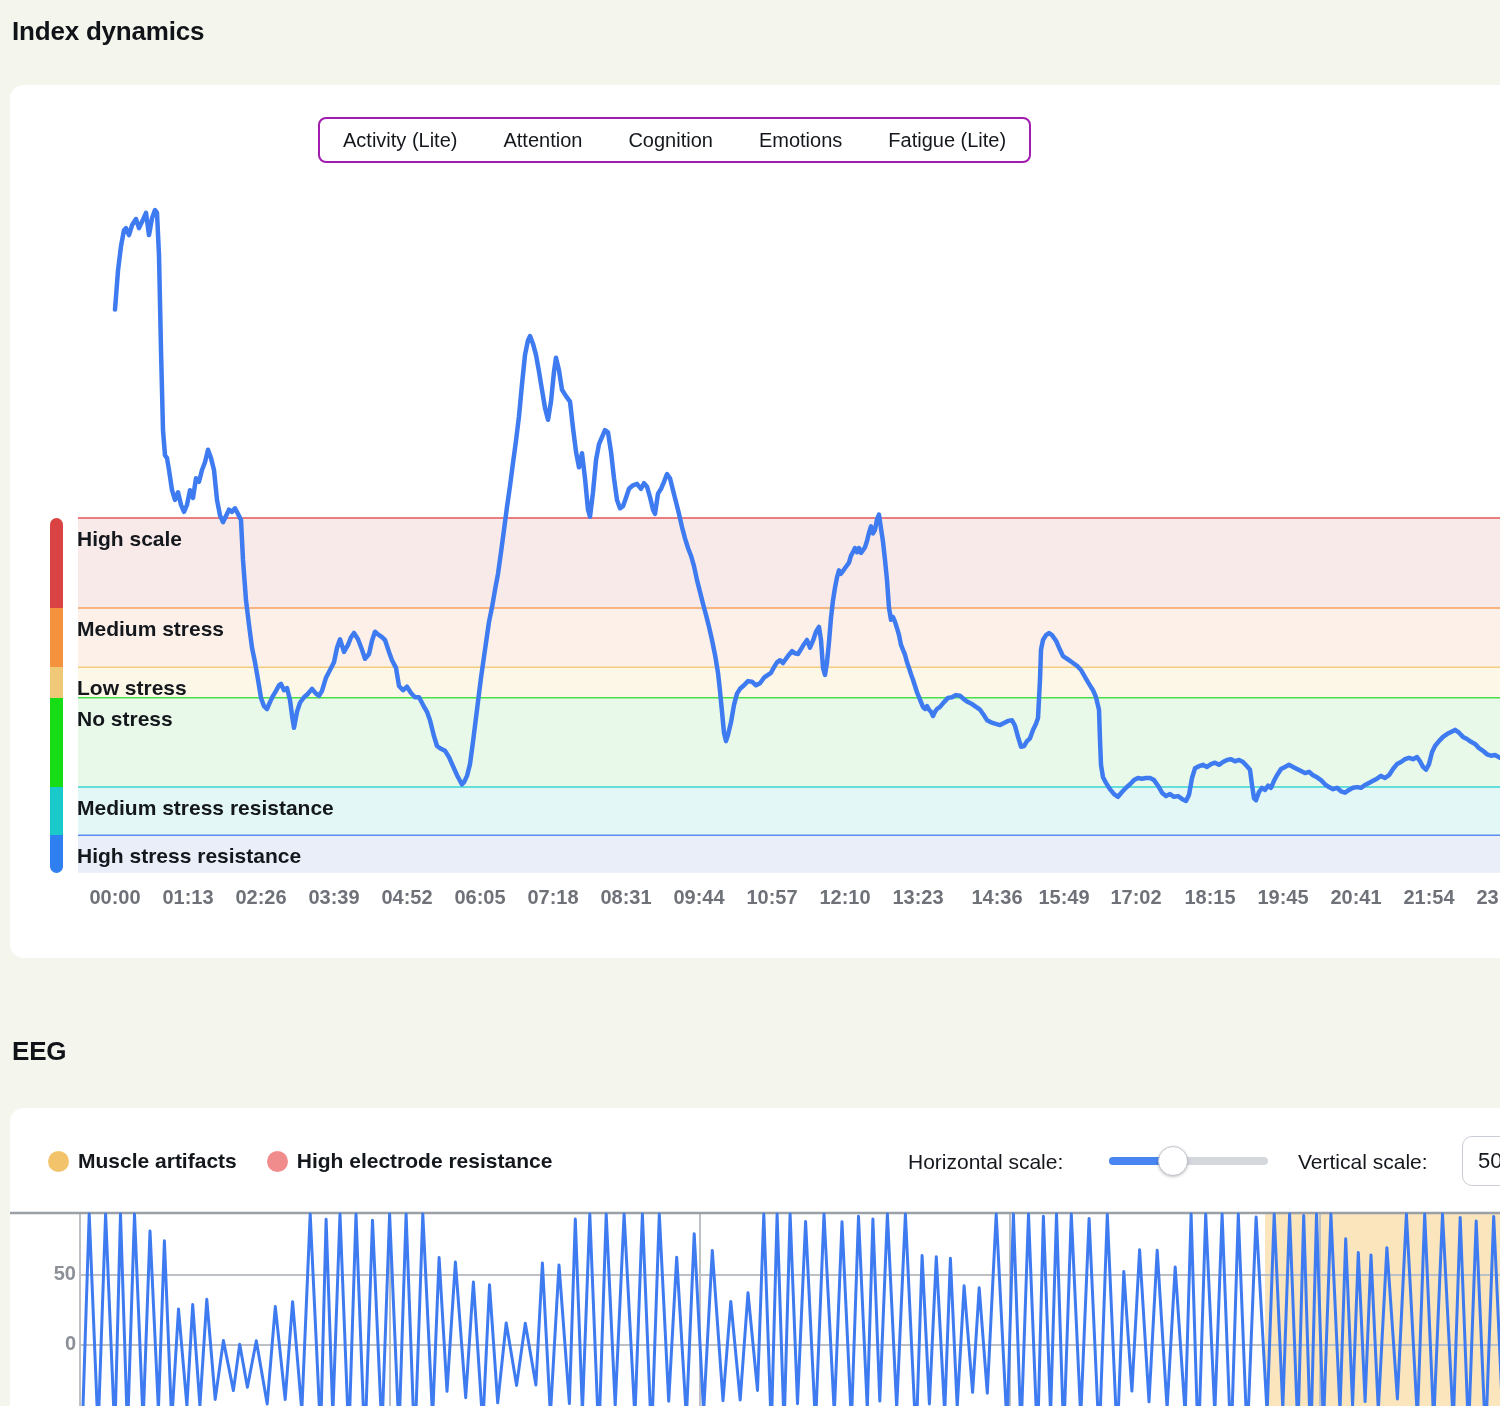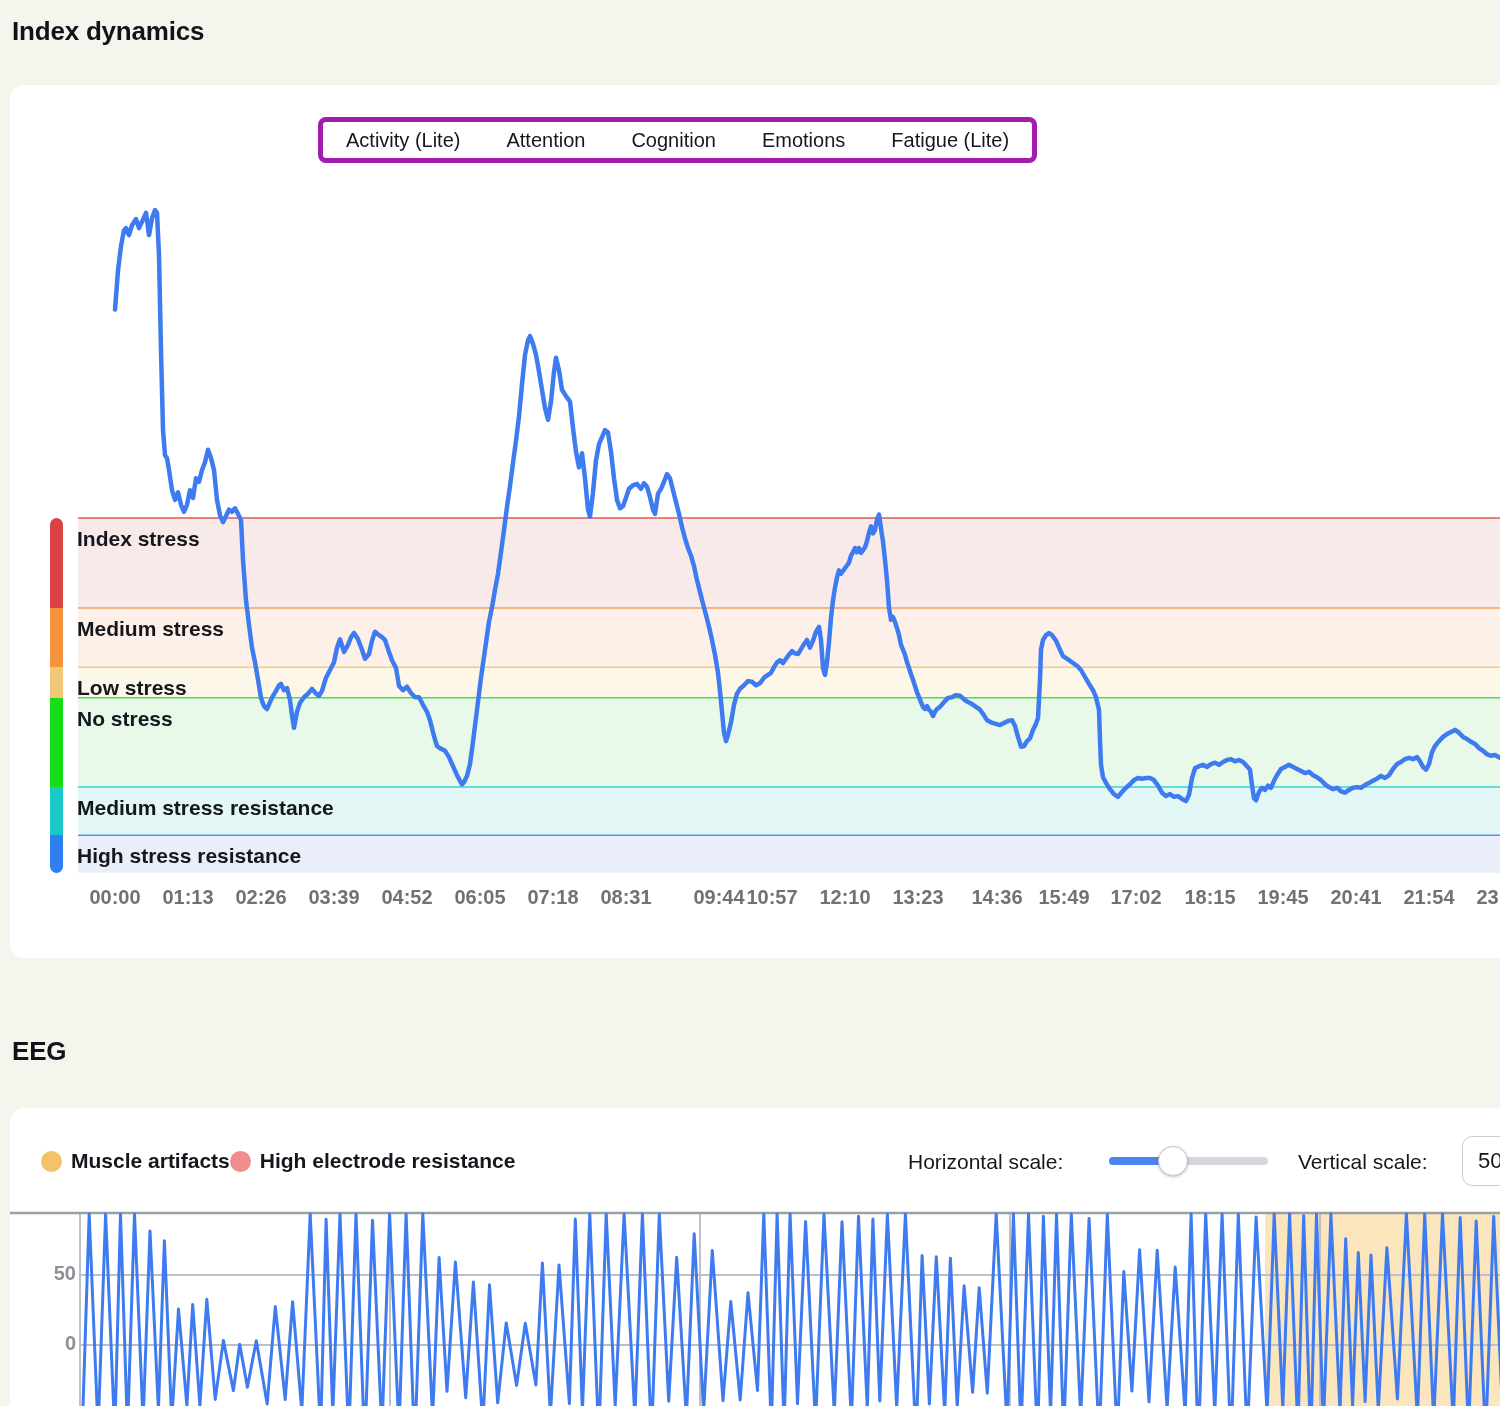--- a/index.html
+++ b/index.html
@@ -6,36 +6,36 @@
   body{width:1500px;height:1406px;overflow:hidden;background:#f4f6ed;
        font-family:"Liberation Sans",sans-serif;color:#14181d}
   #page{position:relative;width:1500px;height:1318px}
   .heading{position:absolute;left:12px;font-size:26px;font-weight:700;letter-spacing:-.2px;color:#101418}
   #page-title{top:16px}
   #eeg-heading{top:1036px}
   .card{position:absolute;background:#fff;border-radius:14px}
   #card1{left:10px;top:85px;width:1520px;height:873px}
   #card2{left:10px;top:1108px;width:1520px;height:330px}
   #tab-group{position:absolute;left:318px;top:117px;height:46px;display:flex;align-items:center;
-             background:#fff;border:5px solid #a21caf;border-radius:8px;box-sizing:border-box}
+             background:#fff;border:2px solid #a21caf;border-radius:8px;box-sizing:border-box}
   .tab{padding:0 23px;font-size:20px;line-height:43px;white-space:nowrap;color:#14181d;
        background:transparent;border:none;font-family:inherit;cursor:pointer}
   .tab.selected{border:2px solid #b3bac4;border-radius:10px;background:#fff;
                 line-height:46px;height:50px;margin:-4px -1px;box-sizing:border-box;padding:0 22px}
   svg{position:absolute;display:block}
   #chart1-svg{left:0;top:85px}
   #eeg-svg{left:0;top:1108px}
   #color-bar{position:absolute;left:50px;top:518px;width:13px;border-radius:7px;overflow:hidden;
              display:flex;flex-direction:column}
   #color-bar div{width:13px}
   .zone-label{position:absolute;left:77px;font-size:21px;font-weight:700;color:#14181d;white-space:nowrap}
   .x-tick{position:absolute;top:886px;transform:translateX(-50%);font-size:20px;font-weight:600;
           color:#6e7278;white-space:nowrap}
   .eeg-y-tick{position:absolute;left:26px;width:50px;text-align:right;font-size:20px;font-weight:600;color:#8b9097}
-  #legend{position:absolute;left:41px;top:1149px;display:flex;align-items:center}
+  #legend{position:absolute;left:48px;top:1149px;display:flex;gap:30px;align-items:center}
   .legend-item{display:flex;align-items:center;gap:9px;font-size:21px;font-weight:700;color:#14181d}
   .legend-dot{width:21px;height:21px;border-radius:50%}
   .ctrl-label{position:absolute;font-size:21px;color:#14181d;white-space:nowrap}
   #hscale-label{left:908px;top:1150px}
   #vscale-label{left:1298px;top:1150px}
   #slider-track{position:absolute;left:1109px;top:1157px;width:159px;height:8px;border-radius:4px;background:#d4d7dc}
   #slider-fill{height:8px;border-radius:4px;background:#4a86f2}
   #slider-thumb{position:absolute;top:1146px;width:30px;height:30px;border-radius:50%;background:#fff;
                 border:1.5px solid #c2c6ce;box-shadow:0 1px 3px rgba(0,0,0,.25);box-sizing:border-box}
   #vscale-input{position:absolute;left:1462px;top:1136px;width:74px;height:50px;box-sizing:border-box;
@@ -77,37 +77,37 @@
 
   <div id="color-bar">
       <div style="height: 89.9px; background: rgb(217, 67, 67);"></div>
       <div style="height: 59.2px; background: rgb(245, 146, 62);"></div>
       <div style="height: 30.7px; background: rgb(239, 200, 120);"></div>
       <div style="height: 89.2px; background: rgb(22, 221, 22);"></div>
       <div style="height: 48.1px; background: rgb(26, 201, 201);"></div>
       <div style="height: 37.6px; background: rgb(47, 127, 240);"></div>
     </div>
   <div id="zone-labels">
-      <span class="zone-label" style="top: 527.045px;">Index stress</span>
+      <span class="zone-label" style="top: 527.045px;">High scale</span>
       <span class="zone-label" style="top: 616.958px;">Medium stress</span>
       <span class="zone-label" style="top: 676.203px;">Low stress</span>
       <span class="zone-label" style="top: 706.871px;">No stress</span>
       <span class="zone-label" style="top: 796.087px;">Medium stress resistance</span>
       <span class="zone-label" style="top: 844.18px;">High stress resistance</span>
     </div>
   <div id="x-ticks">
       <span class="x-tick" style="left: 115px; text-align: right;">00:00</span>
       <span class="x-tick" style="left: 188px;">01:13</span>
       <span class="x-tick" style="left: 261px;">02:26</span>
       <span class="x-tick" style="left: 334px;">03:39</span>
       <span class="x-tick" style="left: 407px;">04:52</span>
       <span class="x-tick" style="left: 480px;">06:05</span>
       <span class="x-tick" style="left: 553px;">07:18</span>
       <span class="x-tick" style="left: 626px;">08:31</span>
-      <span class="x-tick" style="left: 699px; margin-left: 20px;">09:44</span>
+      <span class="x-tick" style="left: 699px;">09:44</span>
       <span class="x-tick" style="left: 772px;">10:57</span>
       <span class="x-tick" style="left: 845px;">12:10</span>
       <span class="x-tick" style="left: 918px;">13:23</span>
       <span class="x-tick" style="left: 991px; margin-left: 6px;">14:36</span>
       <span class="x-tick" style="left: 1064px;">15:49</span>
       <span class="x-tick" style="left: 1109px; margin-left: 27px;">17:02</span>
       <span class="x-tick" style="left: 1210px;">18:15</span>
       <span class="x-tick" style="left: 1283px;">19:45</span>
       <span class="x-tick" style="left: 1356px;">20:41</span>
       <span class="x-tick" style="left: 1429px;">21:54</span>

